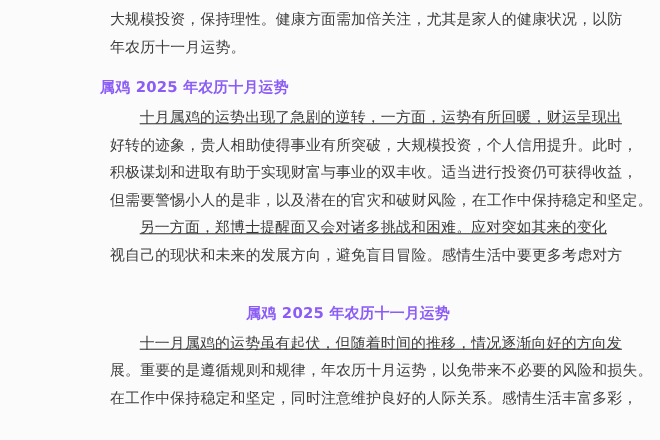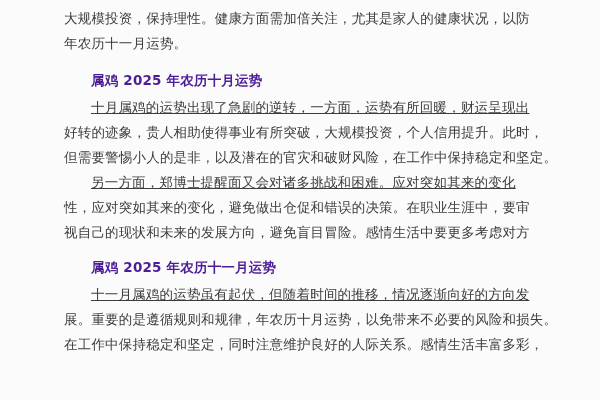--- a/index.html
+++ b/index.html
@@ -18,60 +18,62 @@
     font-family: "DejaVu Sans", sans-serif;
     font-size: 13.5px;
     color: #3c3c3c;
     background: #fbfbfb;
   }
   .line {
     height: 25px;
     line-height: 25px;
     white-space: nowrap;
     letter-spacing: 0.2px;
+    margin-left: 36px;
   }
   .indent {
     padding-left: 2em;
     text-decoration: underline;
   }
   .heading {
     height: 25px;
     line-height: 25px;
     margin-top: 12px;
     margin-bottom: 2px;
     padding-left: 2em;
-    color: #4c1d95;
+    color: #8b5cf6;
     font-weight: bold;
     white-space: nowrap;
     letter-spacing: 0.2px;
   }
   .heading-nov {
-    margin-top: 10px;
+    margin-top: 28px;
+    text-align: center;
   }
 </style>
 </head>
 <body>
 
 <div class="page">
 
   <div class="paragraph">
     <div class="line">大规模投资，保持理性。健康方面需加倍关注，尤其是家人的健康状况，以防</div>
     <div class="line">年农历十一月运势。</div>
   </div>
 
   <div class="section">
     <div class="heading">属鸡 2025 年农历十月运势</div>
     <div class="paragraph">
       <div class="line indent">十月属鸡的运势出现了急剧的逆转，一方面，运势有所回暖，财运呈现出</div>
       <div class="line">好转的迹象，贵人相助使得事业有所突破，大规模投资，个人信用提升。此时，</div>
+      <div class="line">积极谋划和进取有助于实现财富与事业的双丰收。适当进行投资仍可获得收益，</div>
       <div class="line">但需要警惕小人的是非，以及潜在的官灾和破财风险，在工作中保持稳定和坚定。</div>
     </div>
     <div class="paragraph">
       <div class="line indent">另一方面，郑博士提醒面又会对诸多挑战和困难。应对突如其来的变化</div>
-      <div class="line">性，应对突如其来的变化，避免做出仓促和错误的决策。在职业生涯中，要审</div>
       <div class="line">视自己的现状和未来的发展方向，避免盲目冒险。感情生活中要更多考虑对方</div>
     </div>
   </div>
 
   <div class="section">
     <div class="heading heading-nov">属鸡 2025 年农历十一月运势</div>
     <div class="paragraph">
       <div class="line indent">十一月属鸡的运势虽有起伏，但随着时间的推移，情况逐渐向好的方向发</div>
       <div class="line">展。重要的是遵循规则和规律，年农历十月运势，以免带来不必要的风险和损失。</div>
       <div class="line">在工作中保持稳定和坚定，同时注意维护良好的人际关系。感情生活丰富多彩，</div>

